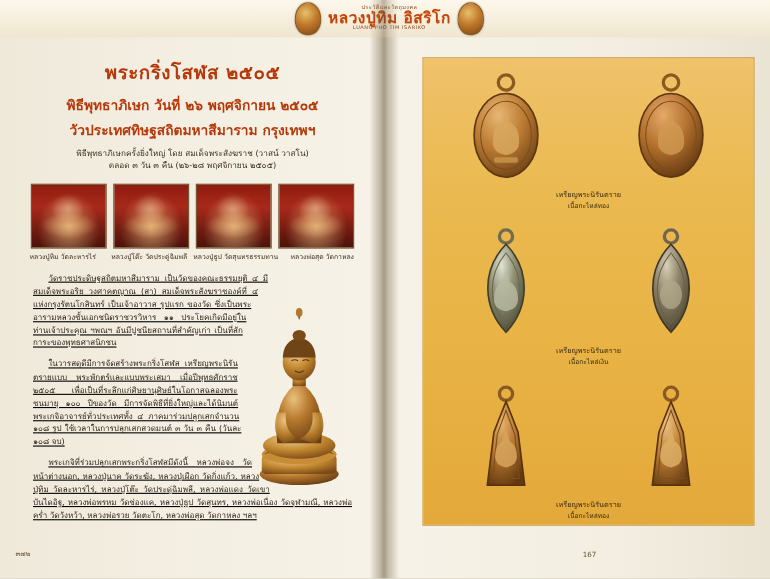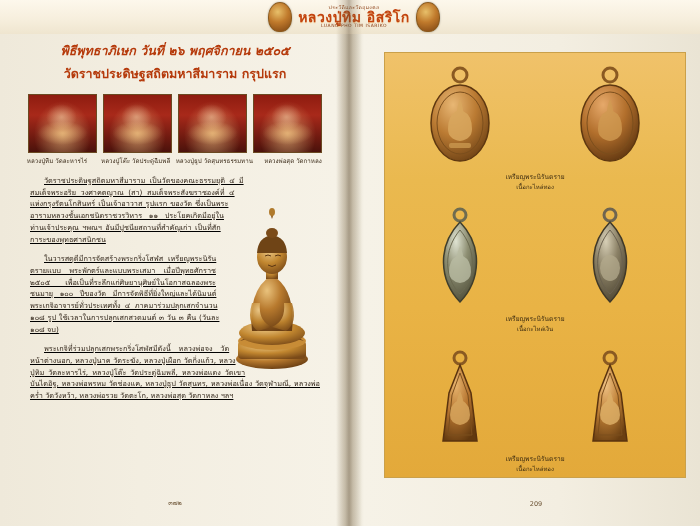--- a/index.html
+++ b/index.html
@@ -48,21 +48,21 @@
   
   .left{
     position:absolute;left:14px;top:34px;width:322px;height:478px;
   }
   .l-title{
     text-align:center;color:#b5390a;font-weight:bold;font-size:17px;
     margin-top:18px;letter-spacing:.5px;
     text-shadow:0 1px 0 rgba(255,255,255,.6);
   }
   .l-sub1{
-    text-align:center;color:#b5390a;font-weight:bold;font-size:12.5px;margin-top:7px;font-style:italic;
+    text-align:center;color:#b5390a;font-weight:bold;font-size:12.5px;margin-top:7px;
   }
   .l-sub2{
     text-align:center;color:#b5390a;font-weight:bold;font-size:12.5px;margin-top:3px;
   }
   .l-sub3{
     text-align:center;color:#3a2a18;font-size:7.5px;margin-top:5px;line-height:1.5;
   }
   .photo-row{
     display:flex;justify-content:space-between;margin:10px 14px 0 14px;
   }
@@ -94,21 +94,21 @@
     float:right;width:96px;height:170px;margin:28px 0 4px 8px;
     shape-outside:ellipse(50% 50%);
   }
   .buddha-svg{display:block;}
   .para{
     font-size:7.3px;color:#2e2216;line-height:1.62;text-align:justify;
     text-indent:14px;
   }
   .para + .para{margin-top:5px;}
   .l-folio{
-    position:absolute;left:0;right:0;bottom:4px;text-align:center;
+    position:absolute;left:0;right:0;bottom:4px;
     font-size:6.5px;color:#6b5233;
   }
   
   .right{
     position:absolute;left:374px;top:34px;width:324px;height:478px;
   }
   .plate{
     position:absolute;left:10px;top:18px;width:300px;height:424px;
     background:linear-gradient(180deg,#f0c26a 0%,#eab94f 30%,#e9b345 60%,#e3a93a 100%);
     border:1px solid #caa04a;
@@ -141,22 +141,27 @@
         <div class="banner-main">หลวงปู่ทิม อิสริโก</div>
         <div class="banner-eng">LUANG PHO TIM ISARIKO</div>
       </div>
       <div class="banner-medal"></div>
     </div>
   </div>
 
   <div class="spine"></div>
 
   <div class="left">
+    <div class="l-title">พระกริ่งโสฬส ๒๕๐๕</div>
     <div class="l-sub1">พิธีพุทธาภิเษก วันที่ ๒๖ พฤศจิกายน ๒๕๐๕</div>
-    <div class="l-sub2">วัดราชประดิษฐสถิตมหาสีมาราม กรุปแรก</div>
+    <div class="l-sub2">วัวประเทศทิษฐสถิตมหาสีมาราม กรุงเทพฯ</div>
+    <div class="l-sub3">
+      <div>พิธีพุทธาภิเษกครั้งยิ่งใหญ่ โดย สมเด็จพระสังฆราช (วาสน์ วาสโน)</div>
+      <div>ตลอด ๓ วัน ๓ คืน (๒๖-๒๘ พฤศจิกายน ๒๕๐๕)</div>
+    </div>
 
     <div class="photo-row">
       <div class="photo"></div>
       <div class="photo"></div>
       <div class="photo"></div>
       <div class="photo"></div>
     </div>
     <div class="caption-row">
       <div class="caption">หลวงปู่ทิม วัดละหารไร่</div>
       <div class="caption">หลวงปู่โต๊ะ วัดประดู่ฉิมพลี</div>
@@ -327,16 +332,16 @@
       <div style="position:absolute;left:0;right:0;top:260px;text-align:center;">
         <div style="font-size:6.6px;color:#3a2a10;">เหรียญพระนิรันตราย</div>
         <div style="font-size:6px;color:#3a2a10;">เนื้อกะไหล่เงิน</div>
       </div>
       <div style="position:absolute;left:0;right:0;top:400px;text-align:center;">
         <div style="font-size:6.6px;color:#3a2a10;">เหรียญพระนิรันตราย</div>
         <div style="font-size:6px;color:#3a2a10;">เนื้อกะไหล่ทอง</div>
       </div>
     </div>
 
-    <div class="r-folio">209</div>
+    <div class="r-folio">167</div>
   </div>
 
 </div>
 
 </body></html>

